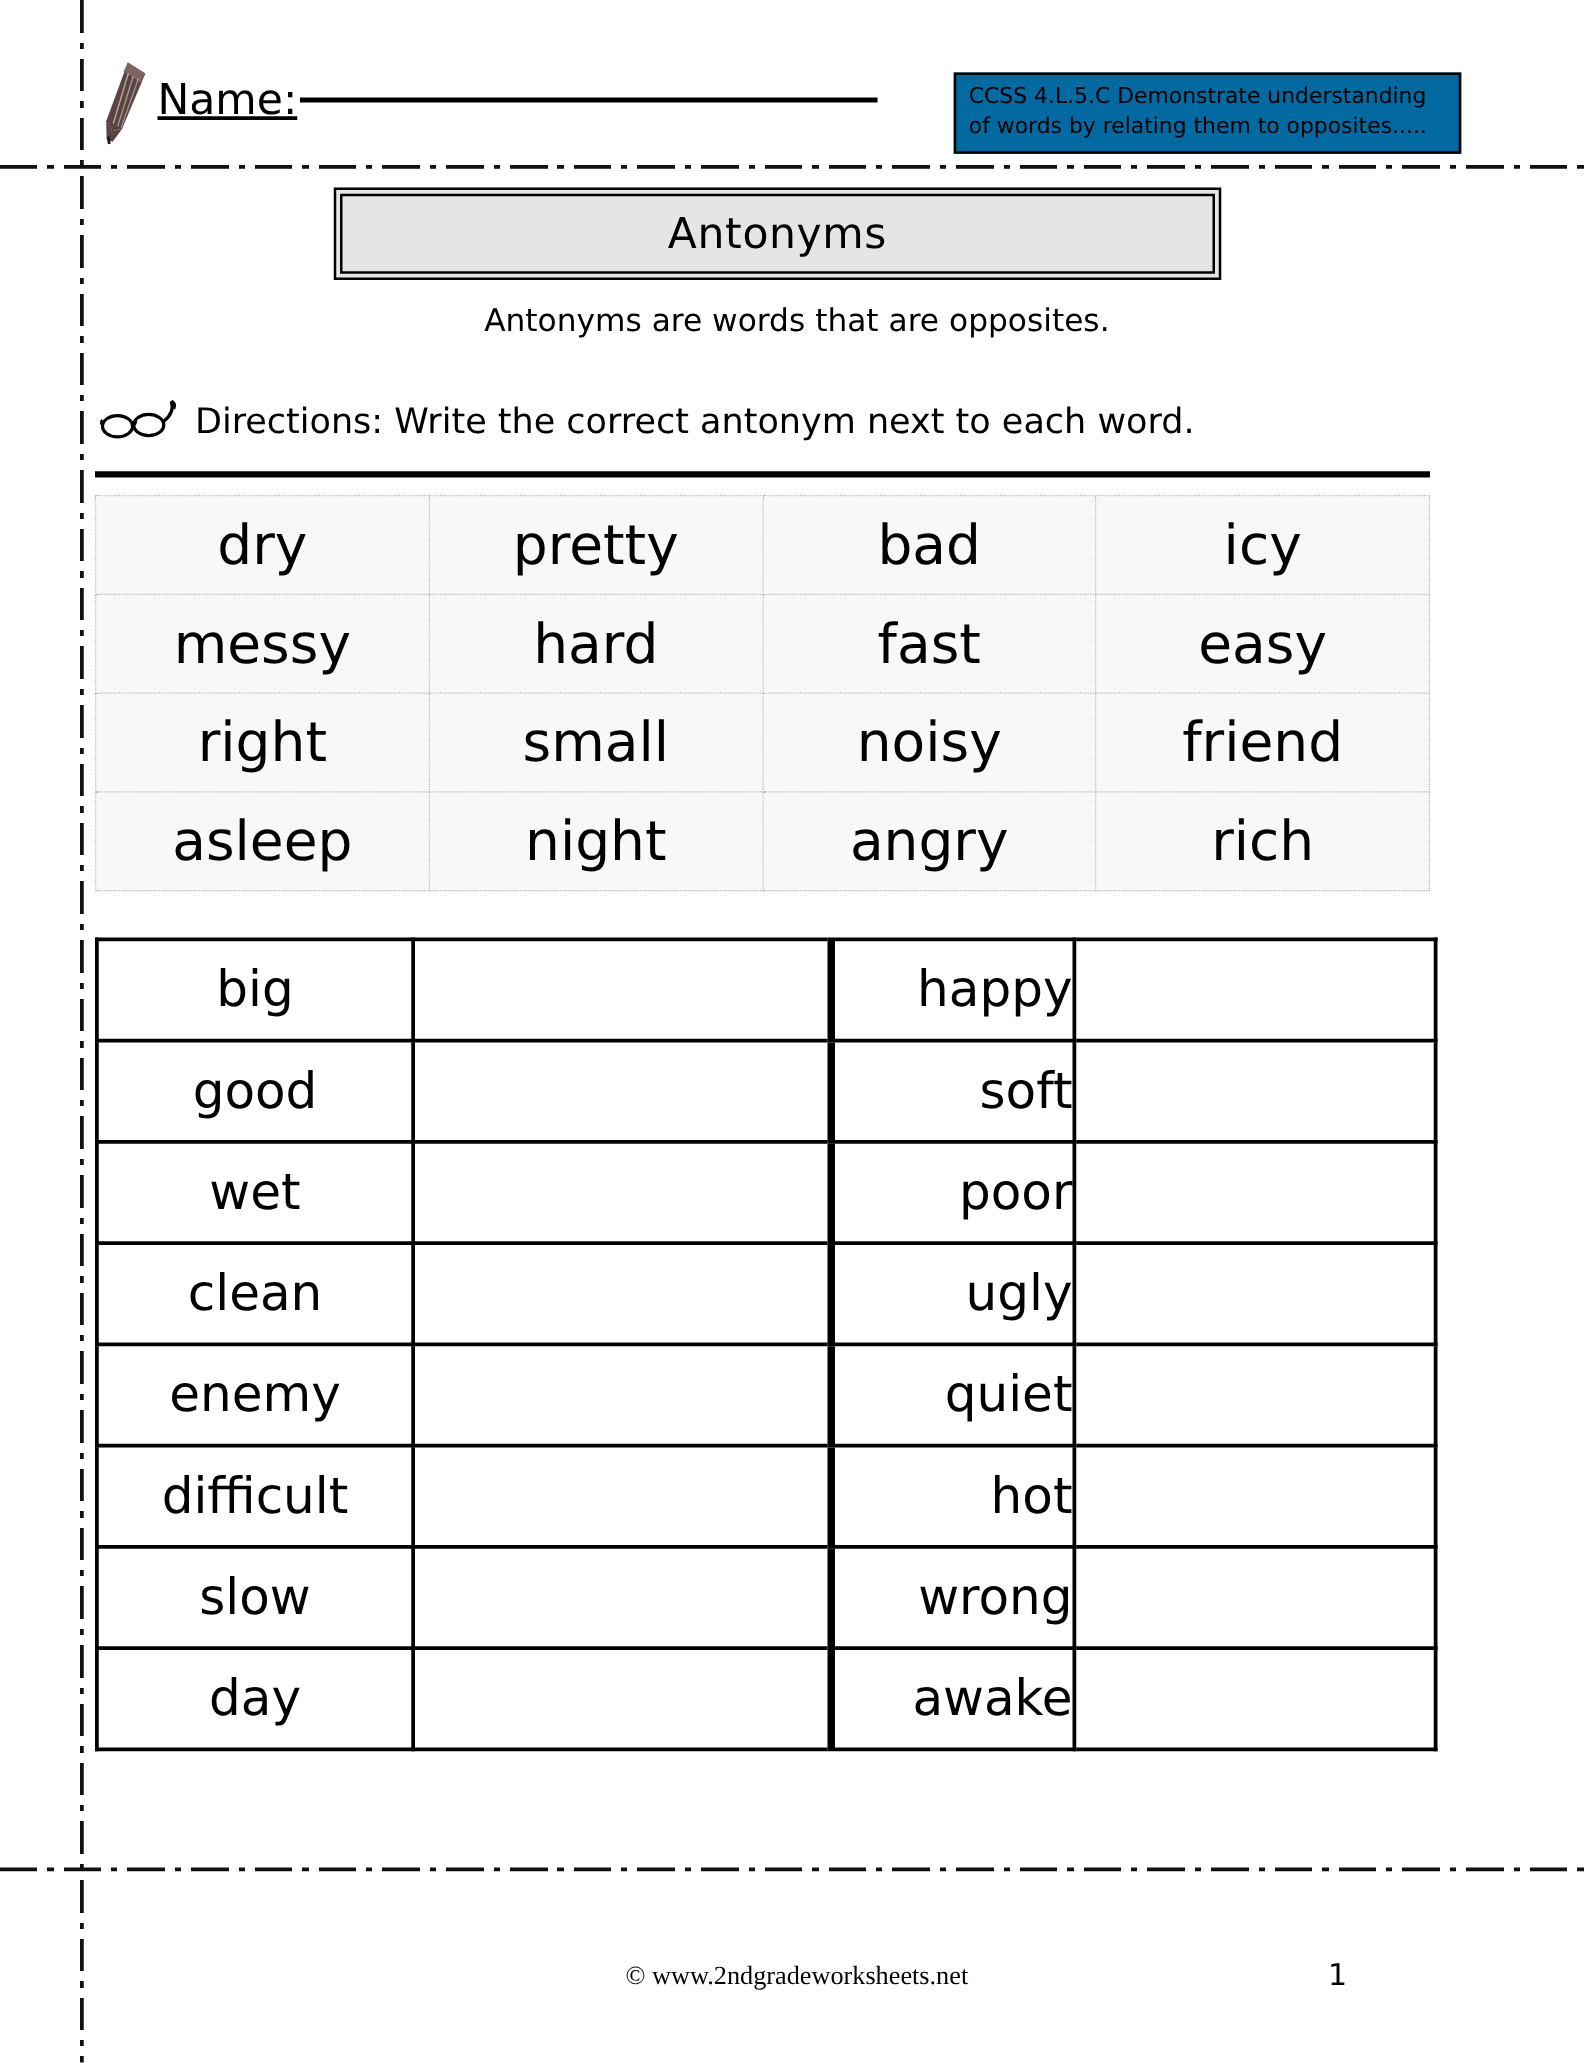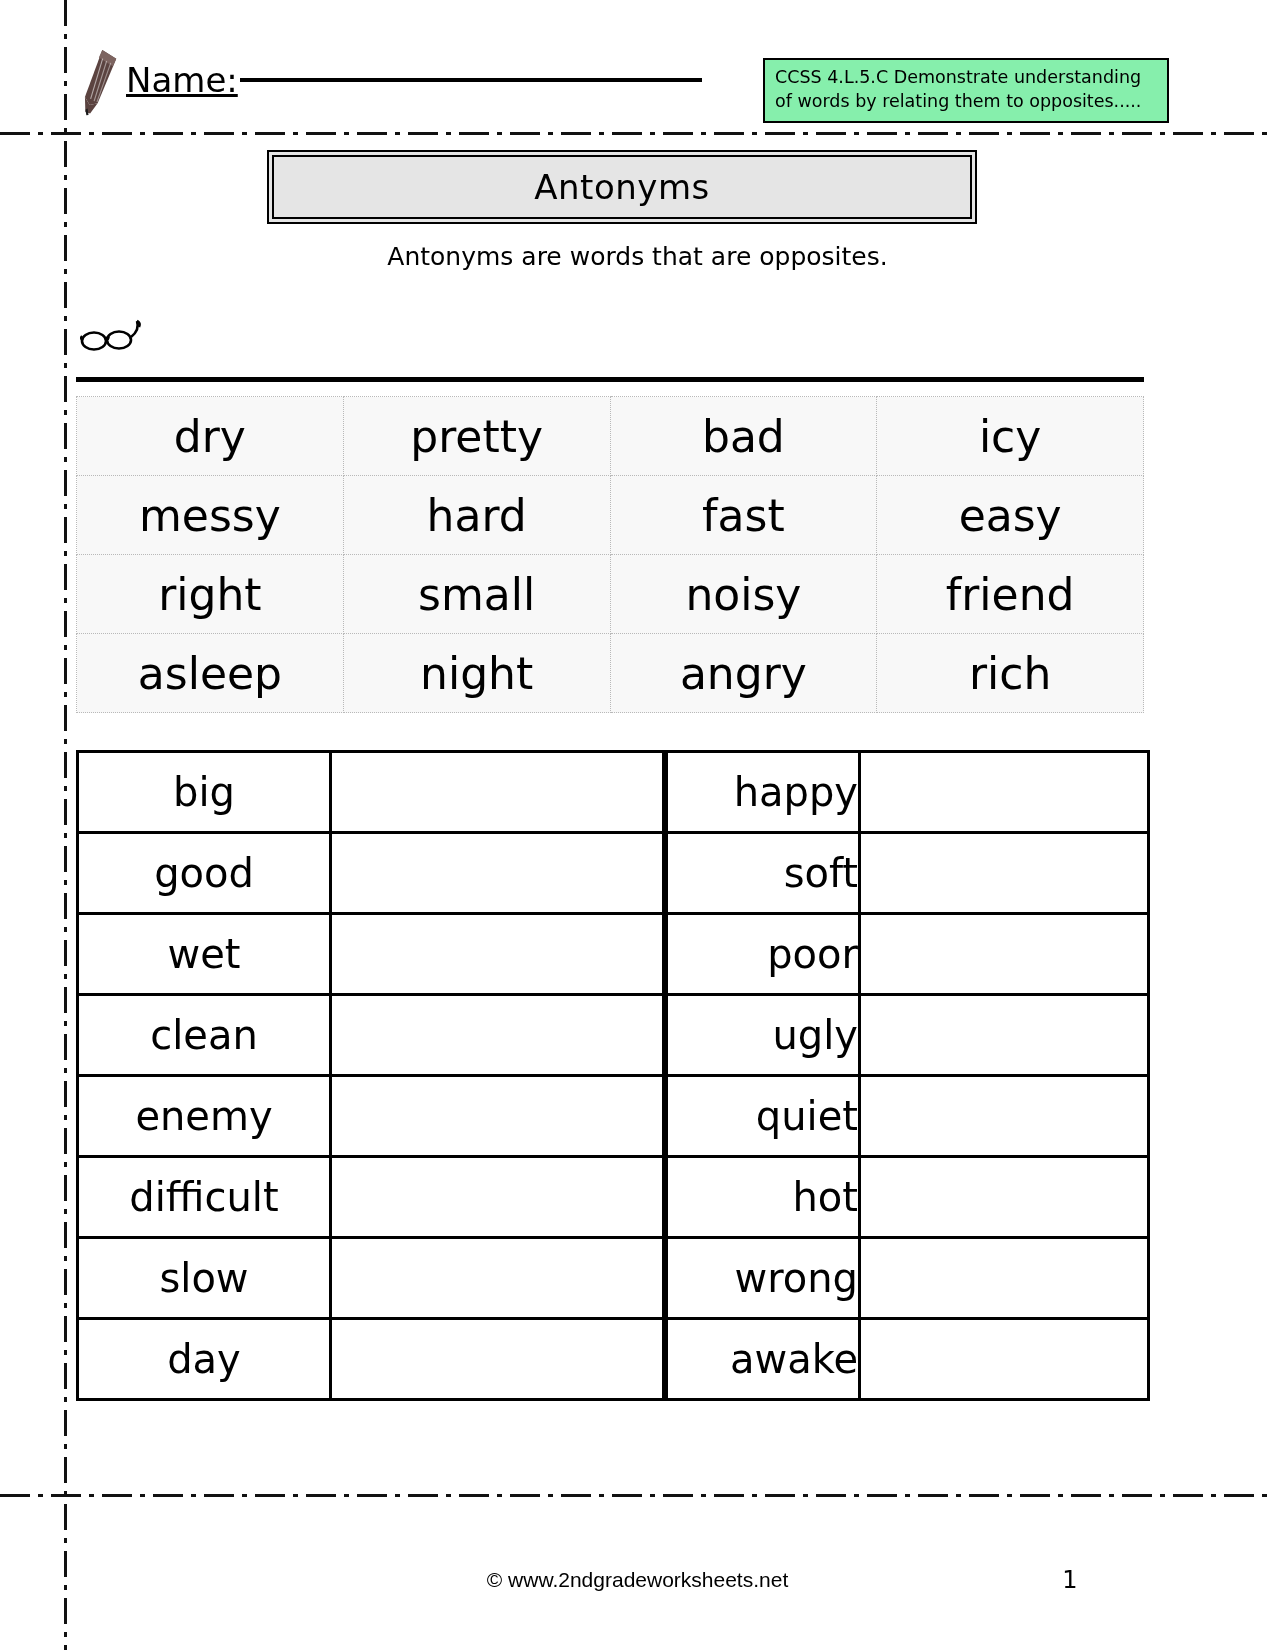--- a/index.html
+++ b/index.html
@@ -93,21 +93,21 @@
 
   
   .ccss-box {
     position: absolute;
     left: 763px;
     top: 58px;
     width: 406px;
     border: 2px solid #000;
     padding: 6px 8px 8px 10px;
     box-sizing: border-box;
-    background: #86efac;
+    background: #0369a1;
   }
   .ccss-line {
     font-family: "DejaVu Sans", sans-serif;
     font-size: 17.5px;
     line-height: 1.35;
     color: #000;
     white-space: nowrap;
   }
 
   
@@ -229,21 +229,21 @@
   .answer-table td.col-word-b { width: 190px; border-left: 6px solid #000; text-align: right; }
   .answer-table td.col-blank-b { width: 286px; }
 
   
   .footer-credit {
     position: absolute;
     left: 0;
     top: 1568px;
     width: 1275px;
     text-align: center;
-    font-family: Liberation Sans, sans-serif;
+    font-family: Liberation Serif, serif;
     font-size: 21px;
     color: #000;
   }
   .footer-page {
     position: absolute;
     left: 1050px;
     top: 1566px;
     width: 40px;
     text-align: center;
     font-family: "DejaVu Sans", sans-serif;
@@ -295,20 +295,21 @@
   <span class="glasses-icon">
     <svg viewBox="0 0 66 36" width="66" height="36" aria-hidden="true">
       <ellipse cx="14" cy="23" rx="12" ry="8.5" fill="none" stroke="#000" stroke-width="2.6"></ellipse>
       <ellipse cx="39" cy="22" rx="12" ry="8.5" fill="none" stroke="#000" stroke-width="2.6"></ellipse>
       <path d="M26 21 Q30 17 27.5 21.5" fill="none" stroke="#000" stroke-width="2.6"></path>
       <path d="M51 19 Q60 12 57 3" fill="none" stroke="#000" stroke-width="2.6"></path>
       <path d="M57 3 Q61 5 59 9" fill="none" stroke="#000" stroke-width="2.6"></path>
       <path d="M2 22 Q0 20 2 18" fill="none" stroke="#000" stroke-width="2.2"></path>
     </svg>
   </span>
+  <span class="directions-text">Directions: Write the correct antonym next to each word.</span>
 </div>
 
 <div class="heavy-rule"></div>
 
 <table class="word-bank">
   <tbody>
     <tr>
       <td>dry</td>
       <td>pretty</td>
       <td>bad</td>

